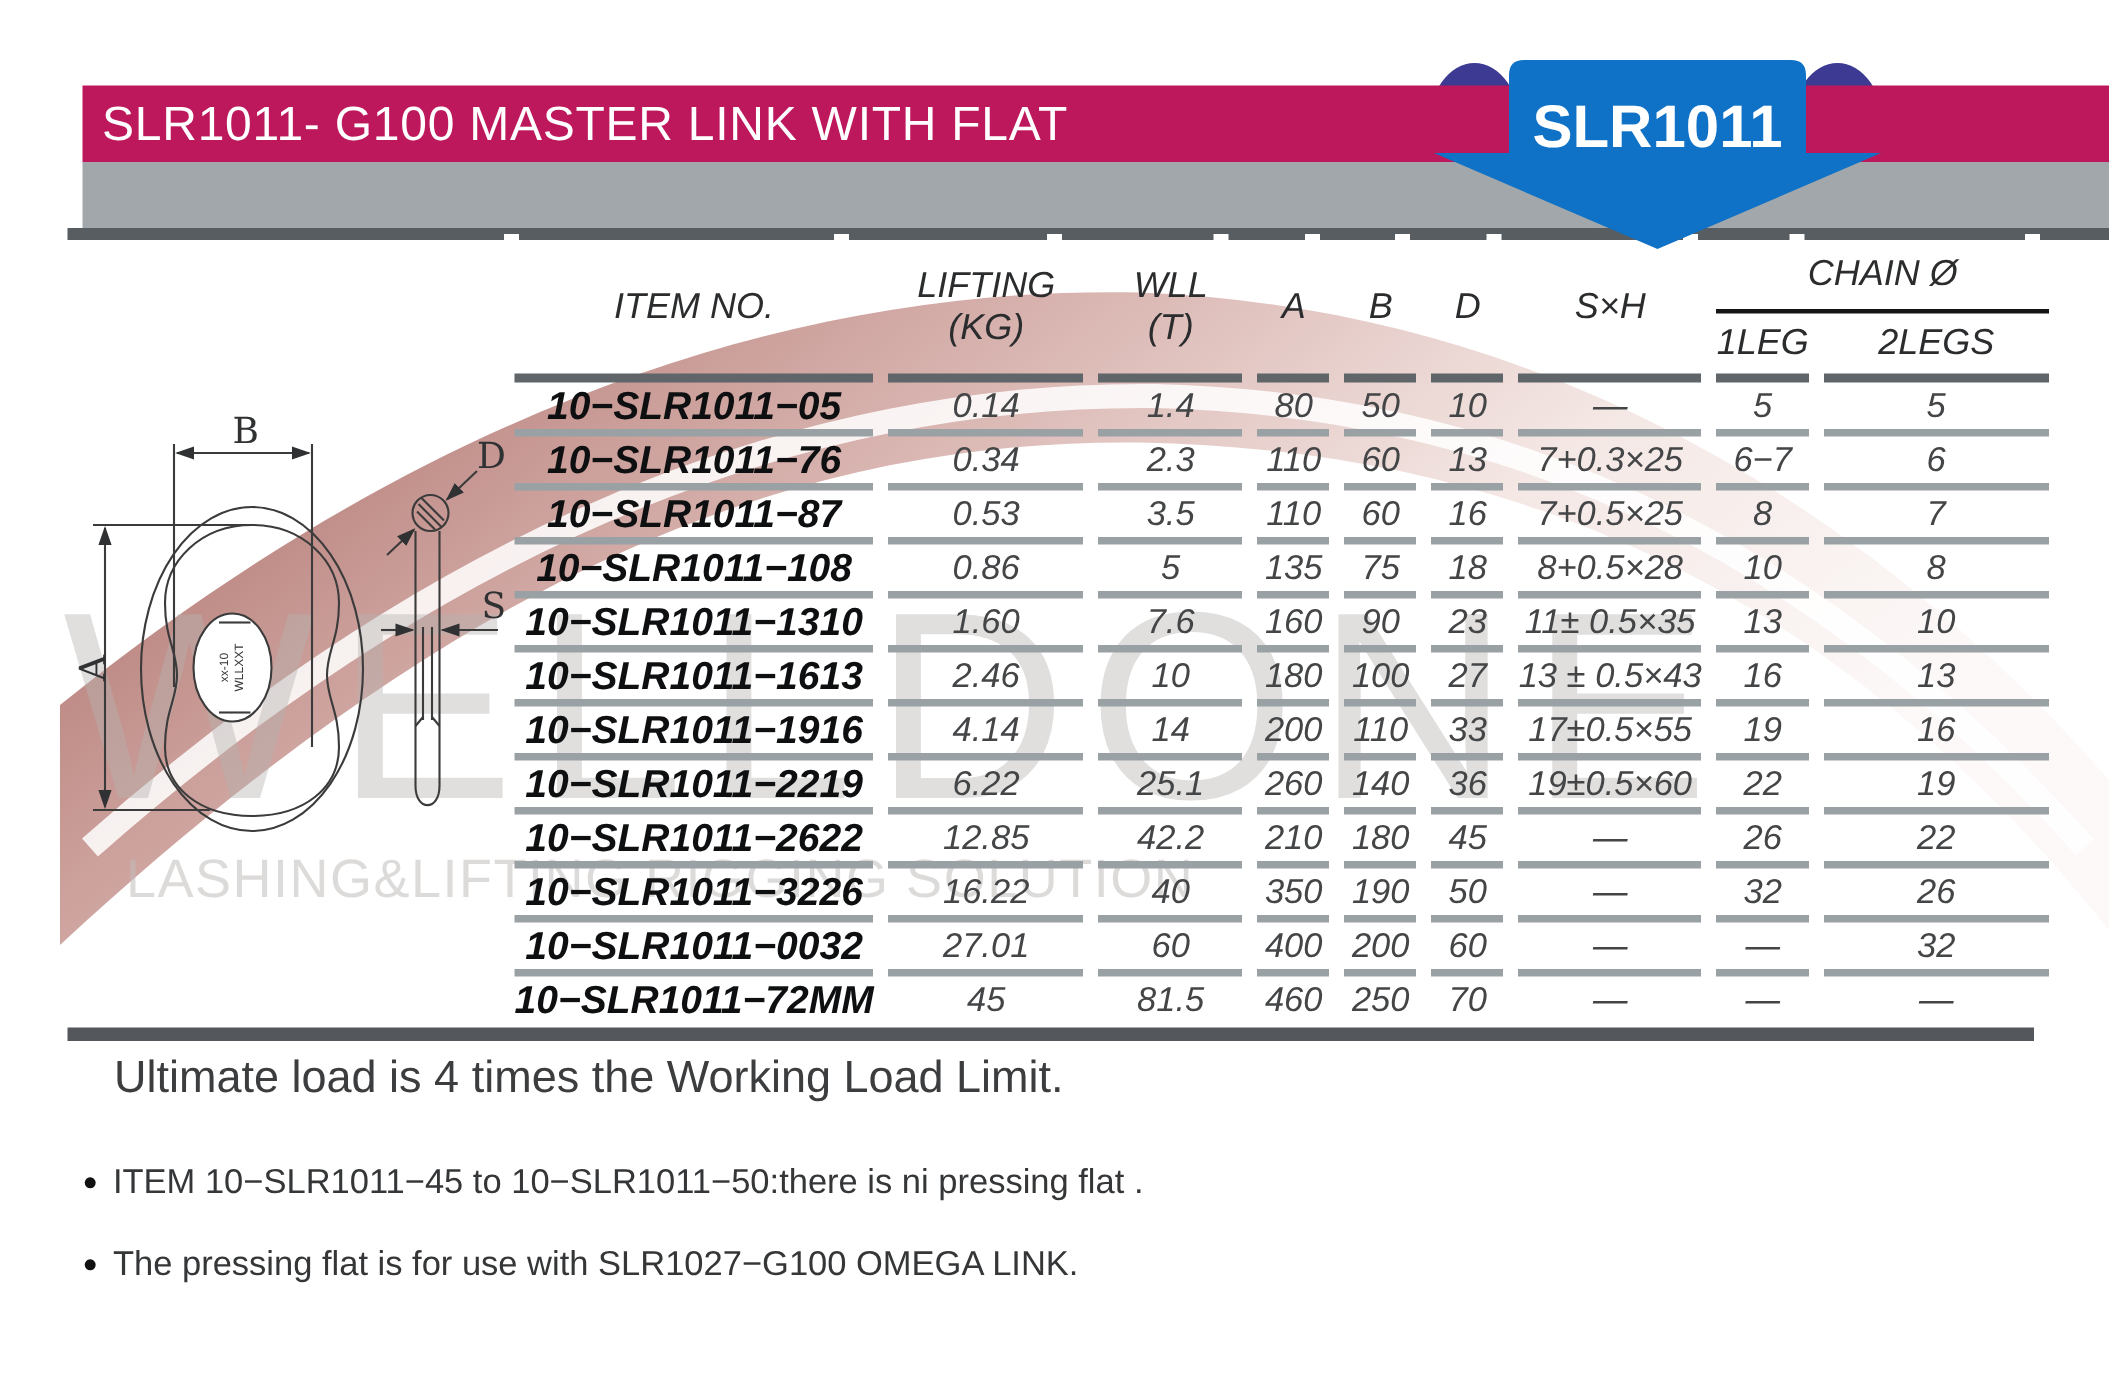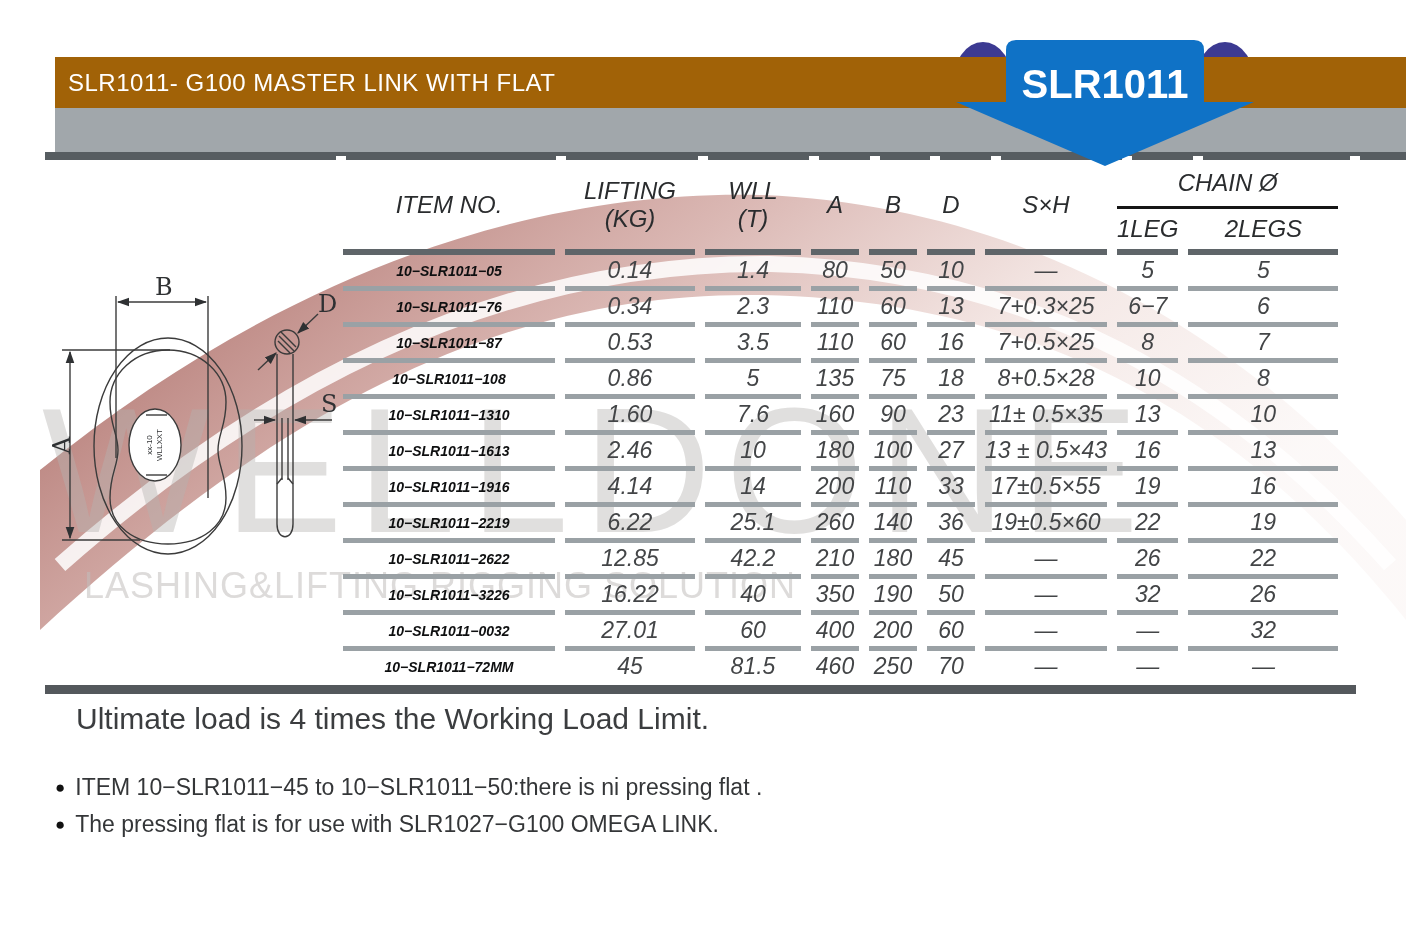--- a/index.html
+++ b/index.html
@@ -23,21 +23,21 @@
   }
   
   .ribbon-wing{
     position:absolute;top:42px;width:62px;height:44px;z-index:2;
     background:#3c3a92;border-radius:50% 50% 0 0 / 100% 100% 0 0;
   }
   #wing-left{left:952px;}
   #wing-right{left:1194px;}
   #title-bar{
     position:absolute;left:55px;top:57px;width:1351px;height:51px;z-index:3;
-    background:#a16207;color:#ffffff;font-size:24px;letter-spacing:0.5px;
+    background:#be185d;color:#ffffff;font-size:32px;letter-spacing:0.5px;
     line-height:51px;padding-left:13px;box-sizing:border-box;white-space:nowrap;
   }
   #sub-band{
     position:absolute;left:55px;top:108px;width:1351px;height:44px;z-index:3;
     background:#a1a7ab;
   }
   #top-rule{
     position:absolute;left:45px;top:152px;width:1361px;height:8px;z-index:3;
     background:#575d61;
   }
@@ -58,29 +58,29 @@
     vertical-align:middle;padding:0;line-height:1.15;
   }
   .th-main{border-bottom:6px solid #5f6569;}
   .th-chain{border-bottom:3px solid #151515;height:46px;}
   .th-leg{border-bottom:6px solid #5f6569;height:40px;}
   #spec-table td{
     height:31px;border-bottom:5px solid #9aa1a5;font-size:23px;color:#434547;
     text-align:center;vertical-align:middle;padding:0;white-space:nowrap;
   }
   #spec-table tr:last-child td{border-bottom:none;}
-  #spec-table td.item-cell{font-weight:bold;color:#0e0f10;font-size:14px;}
+  #spec-table td.item-cell{font-weight:bold;color:#0e0f10;font-size:26px;}
   
   #note-ultimate{
     position:absolute;left:76px;top:702px;z-index:5;
     font-size:30px;color:#3b3d3f;
   }
   .bullet-row{position:absolute;left:55px;z-index:5;font-size:23px;color:#343638;white-space:nowrap;}
   #bullet-1{top:774px;}
-  #bullet-2{top:811px;text-align:right;}
+  #bullet-2{top:829px;text-align:right;}
   .bullet-dot{font-size:17px;vertical-align:2px;margin-right:10px;color:#111;}
   
   #diagram{position:absolute;left:40px;top:268px;z-index:5;}
   .dim-label{font-family:"DejaVu Serif", serif;font-size:24px;fill:#2f3133;}
   .plate-text{font-family:"Liberation Sans", sans-serif;font-size:8px;fill:#2f3133;}
 </style>
 </head>
 <body>
 
 <svg id="swoosh" width="1406" height="929" viewBox="0 0 1406 929">

